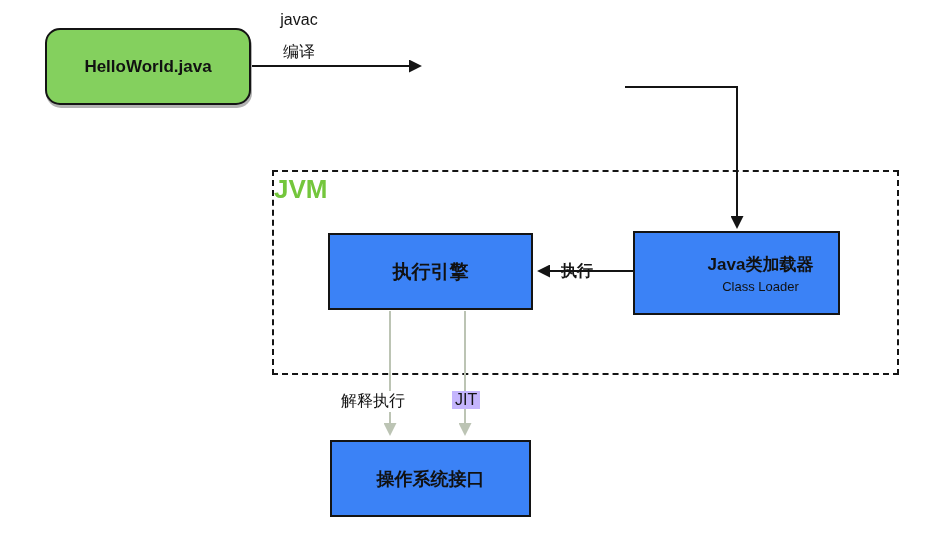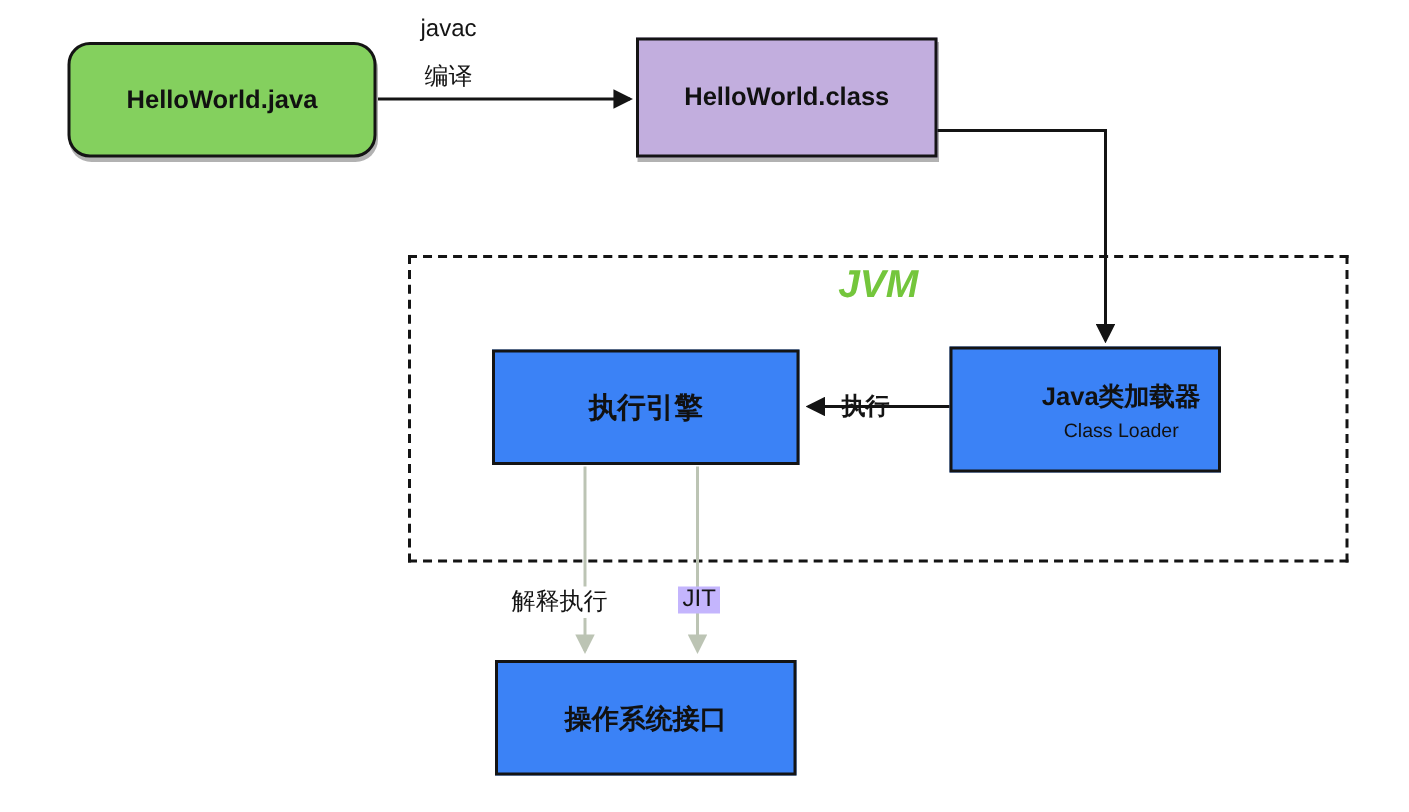--- a/index.html
+++ b/index.html
@@ -44,39 +44,38 @@
     background: var(--java-file-fill, #84d05e);
     box-shadow: 1px 3px 0 rgba(0,0,0,0.30);
   }
   .box.purple {
     background: var(--class-file-fill, #c2aede);
     box-shadow: 1px 3px 0 rgba(0,0,0,0.30);
   }
   .node-java   { left: 45px;  top: 28px;  width: 206px; height: 77px; font-size: 17px; border-radius: 15px; }
   .node-class  { left: 424px; top: 25px;  width: 201px; height: 80px; font-size: 17px; }
   .node-engine { left: 328px; top: 233px; width: 205px; height: 77px; font-size: 19px; }
-  .node-loader { left: 633px; top: 231px; width: 181px; height: 84px; font-size: 17px; padding-left: 48px; }
+  .node-loader { left: 633px; top: 231px; width: 207px; height: 84px; font-size: 17px; padding-left: 48px; }
   .node-loader .sublabel { font-size: 13px; font-weight: normal; margin-top: 3px; }
   .node-os     { left: 330px; top: 440px; width: 201px; height: 77px; font-size: 18px; }
 
   .jvm-container {
     position: absolute;
     left: 272px; top: 170px;
     width: 627px; height: 205px;
     border: 2px dashed var(--ink, #141414);
     z-index: 0;
   }
   .jvm-title {
     position: absolute;
     left: 0; right: 0; top: 2px;
-    text-align: center;
+    text-align: left;
     font-size: 26px;
     font-weight: bold;
     color: var(--jvm-label, #74c63c);
-    font-style: italic;
   }
 
   .edge-label {
     position: absolute;
     z-index: 3;
     font-size: 16px;
     color: #141414;
   }
   .compile-label {
     left: 261px; top: 4px;
@@ -112,23 +111,20 @@
     <path class="edge" d="M625 87 L737 87 L737 227" marker-end="url(#arrow-black)"></path>
     <path class="edge" d="M633 271 L539 271" marker-end="url(#arrow-black)"></path>
     <path class="edge soft" d="M390 311 L390 434" marker-end="url(#arrow-soft)"></path>
     <path class="edge soft" d="M465 311 L465 434" marker-end="url(#arrow-soft)"></path>
   </svg>
 
   <div class="box green node-java">
     <span>HelloWorld.java</span>
   </div>
 
-  <div class="box purple node-class">
-    <span>HelloWorld.class</span>
-  </div>
 
   <div class="box node-engine">
     <span>执行引擎</span>
   </div>
 
   <div class="box node-loader">
     <span>Java类加载器</span>
     <span class="sublabel">Class Loader</span>
   </div>
 

